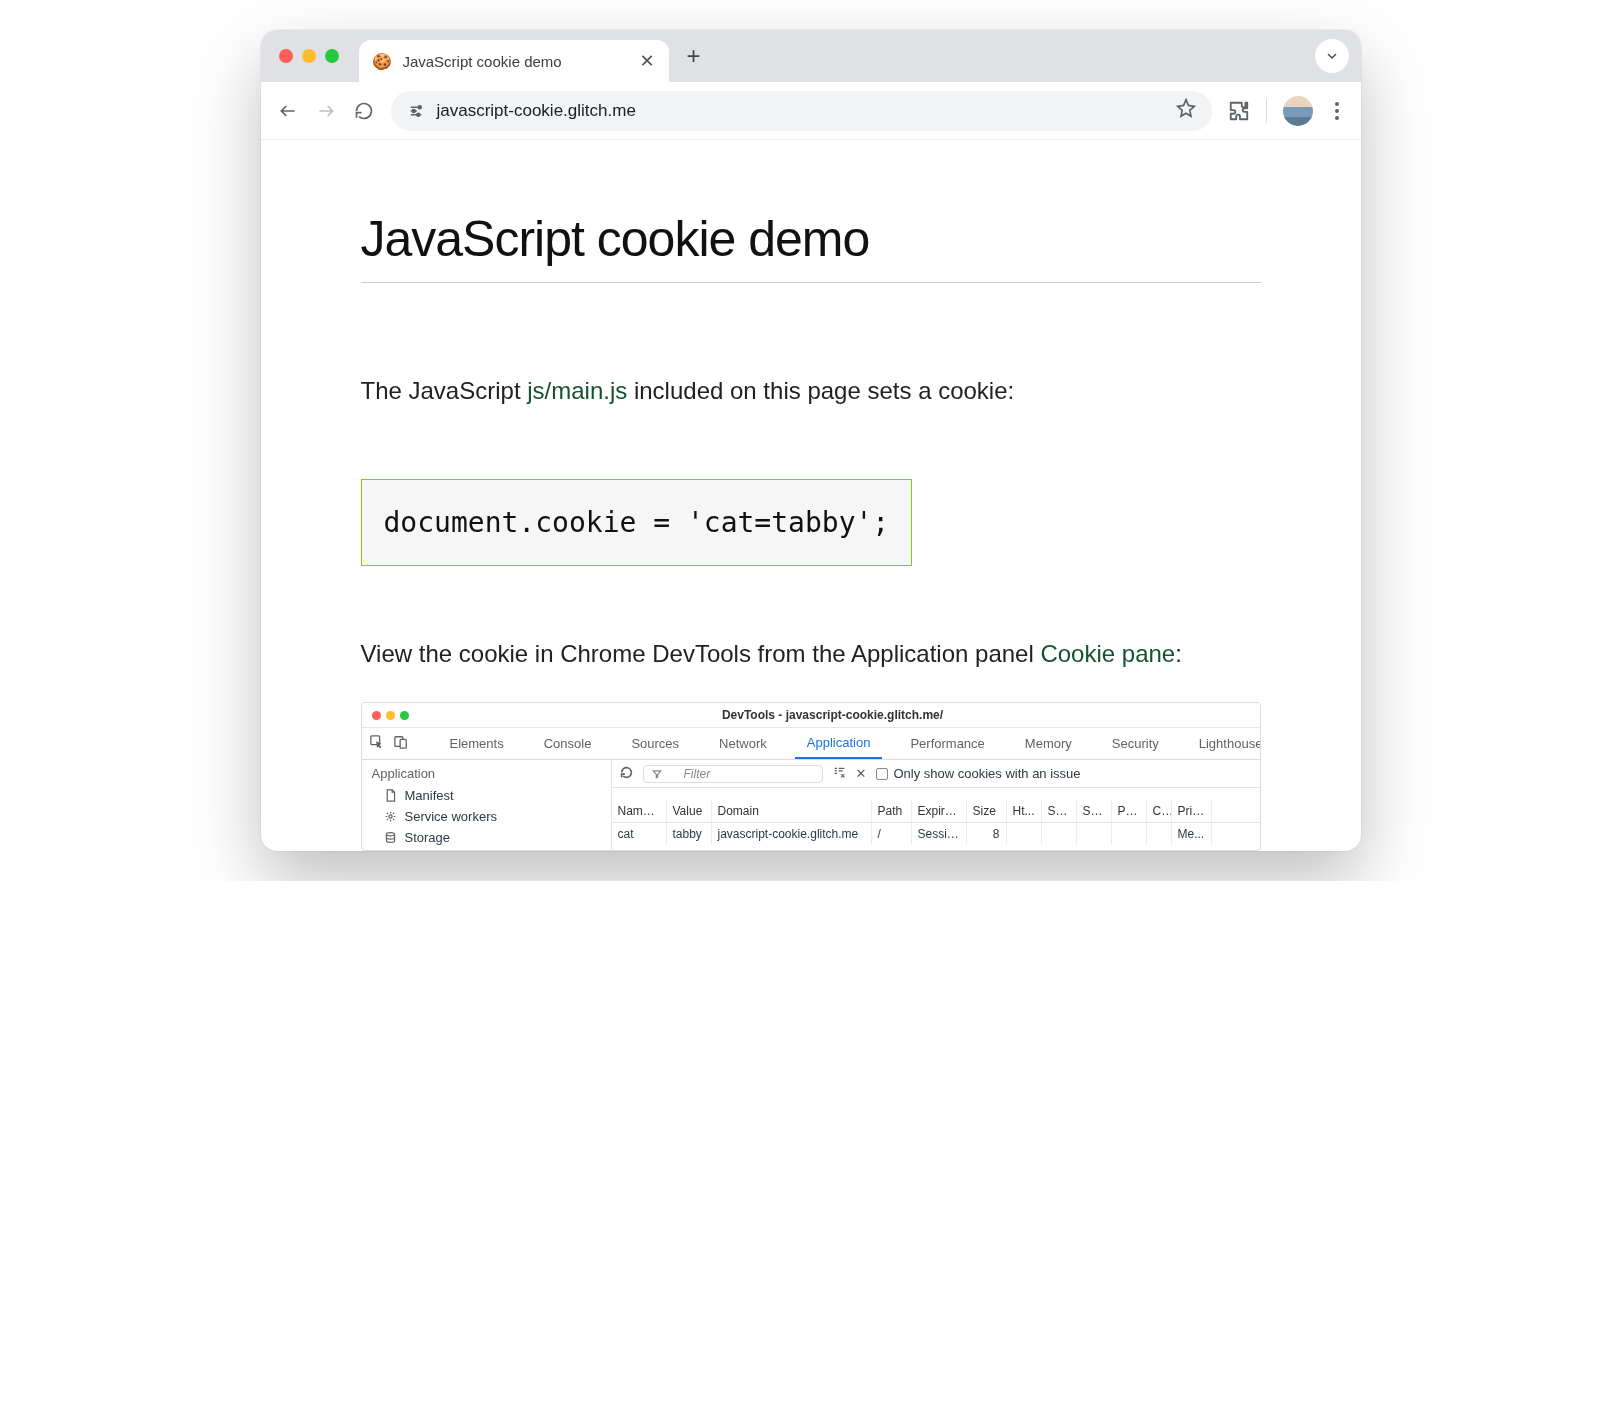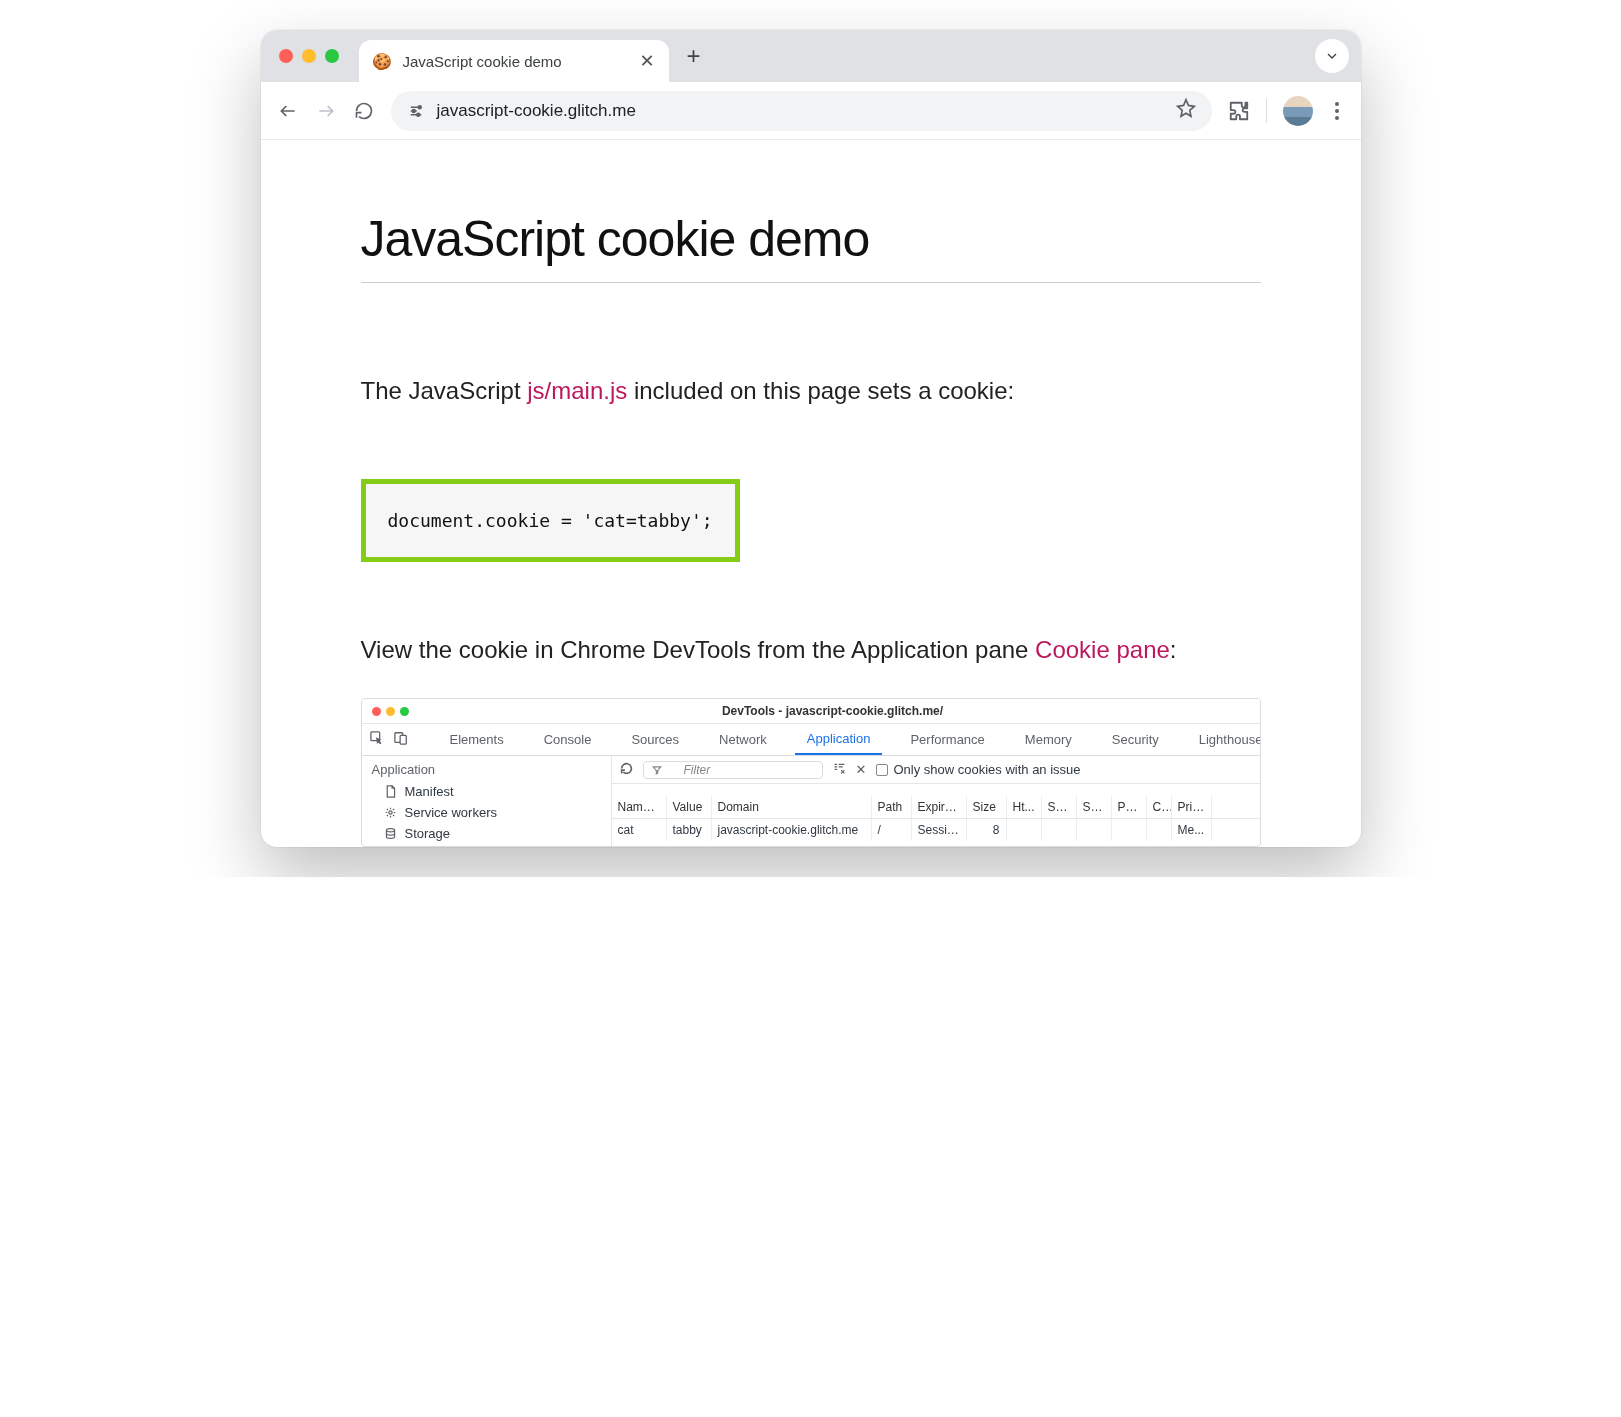--- a/index.html
+++ b/index.html
@@ -87,27 +87,27 @@
     .viewport { padding: 70px 100px 0 100px; }
     h1 {
       font-size: 50px;
       font-weight: 400;
       letter-spacing: -0.02em;
       color: #111;
       margin-bottom: 14px;
     }
     .rule { border:none; border-top:1px solid #ccc; margin-bottom: 90px;}
     .body-text { font-size: 24px; color: #222; line-height: 1.5; margin-bottom: 30px; font-weight:400;}
-    .body-text a { color: #be185d; text-decoration: none; }
+    .body-text a { color: #14532d; text-decoration: none; }
     pre.code {
       background: #f6f6f6;
-      border: 5px solid #84cc16;
+      border: 1px solid #84cc16;
       padding: 26px 22px;
       font-family: "SFMono-Regular", Menlo, Consolas, monospace;
-      font-size: 18px;
+      font-size: 28px;
       display: inline-block;
       margin: 40px 0 70px 0;
       color:#111;
     }
     
     .devtools {
       border: 1px solid #dadce0;
       border-radius: 4px;
       margin-top: 24px;
       font-size: 13px;
@@ -250,21 +250,21 @@
     <hr class="rule">
 
     <p class="body-text">
       <span>The JavaScript </span><a href="#">js/main.js</a><span> included on this page sets a cookie:</span>
     </p>
 
     <pre class="code">document.cookie = 'cat=tabby';</pre>
 
 
     <p class="body-text">
-      <span>View the cookie in Chrome DevTools from the Application pane </span><a href="#">Cookie pane</a><span>:</span>
+      <span>View the cookie in Chrome DevTools from the Application panel </span><a href="#">Cookie pane</a><span>:</span>
     </p>
 
     
     <div class="devtools">
       <div class="dt-title">
         <div class="mini-traffic">
           <span class="mt-r"></span>
           <span class="mt-y"></span>
           <span class="mt-g"></span>
         </div>

